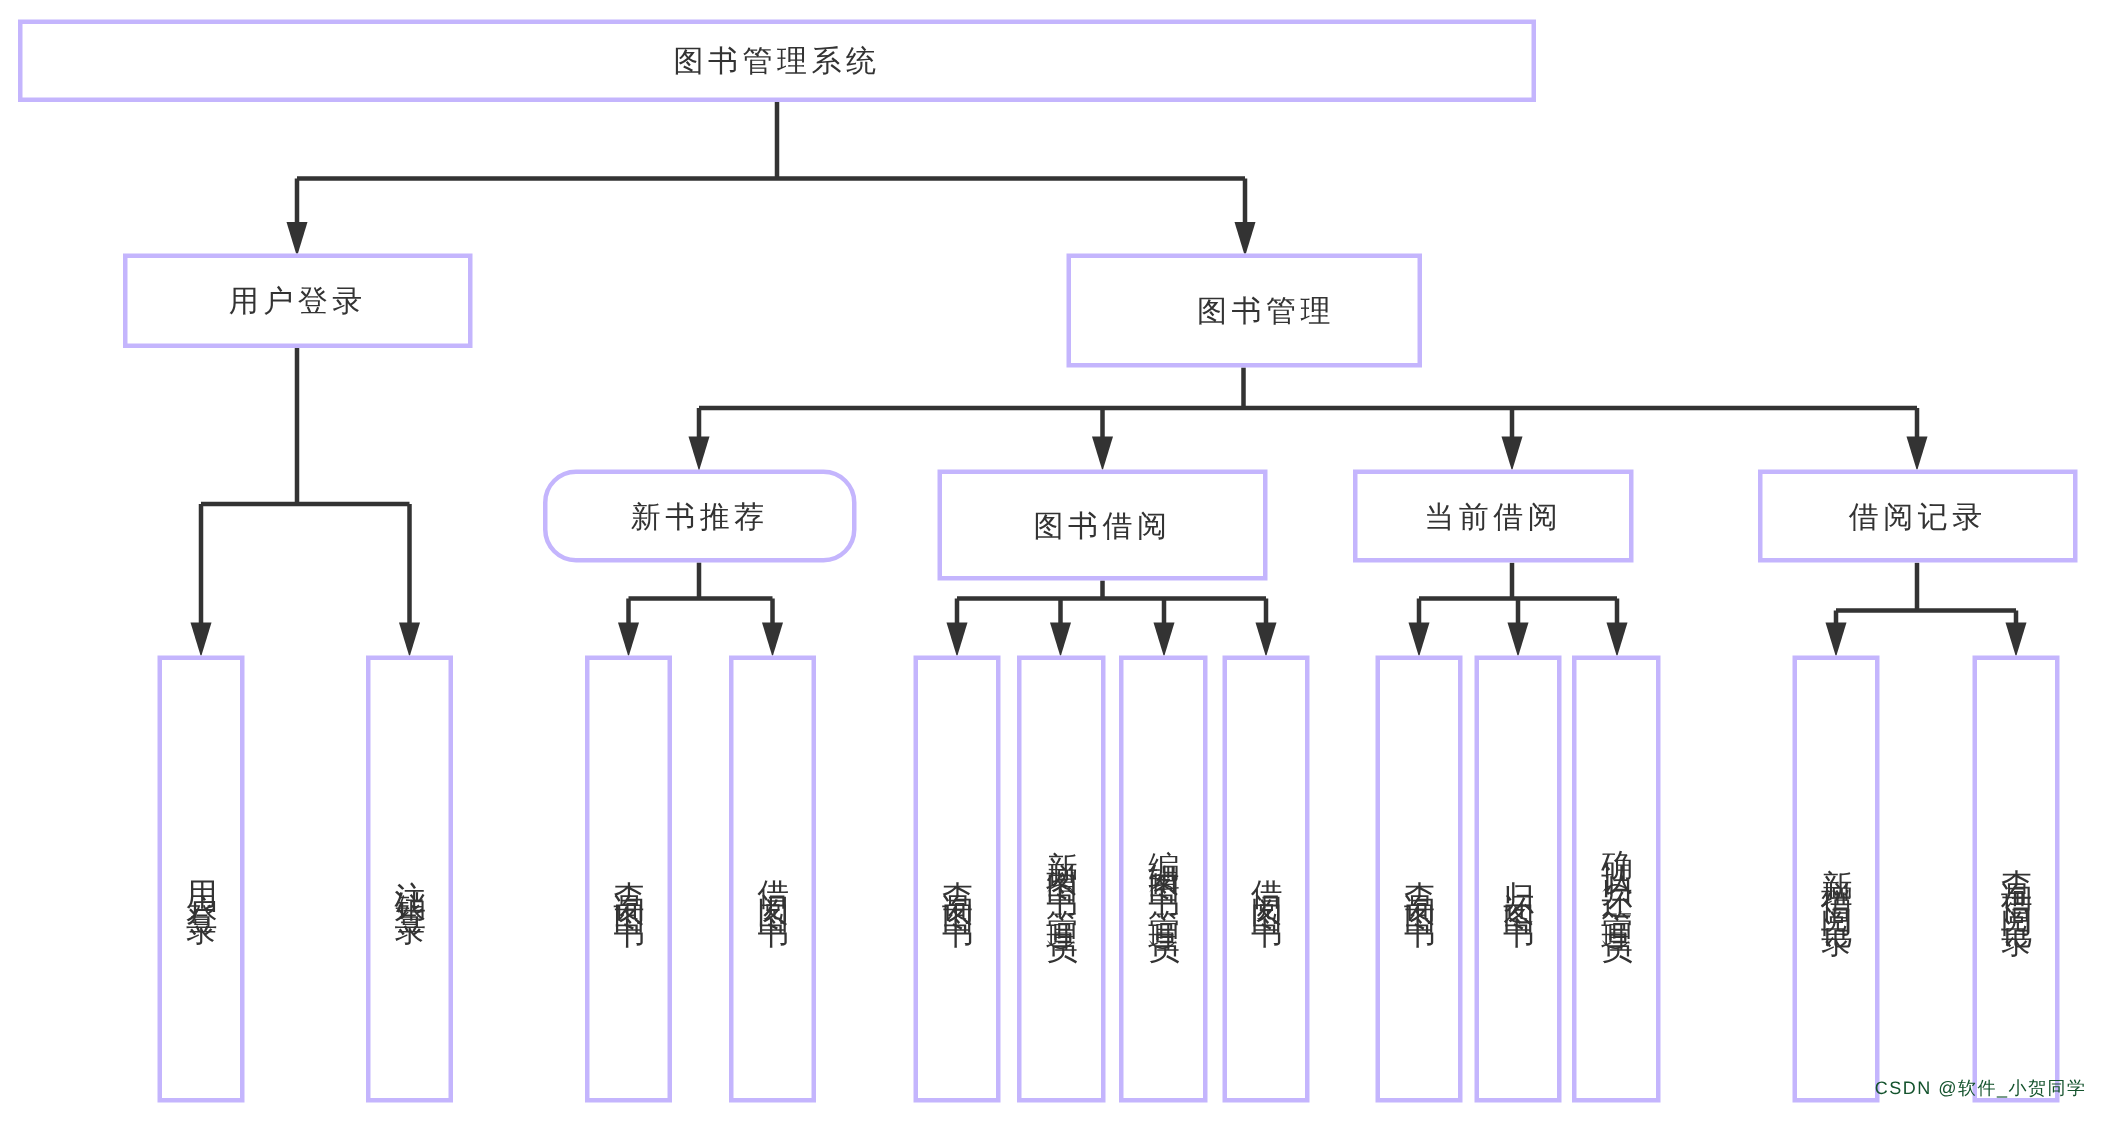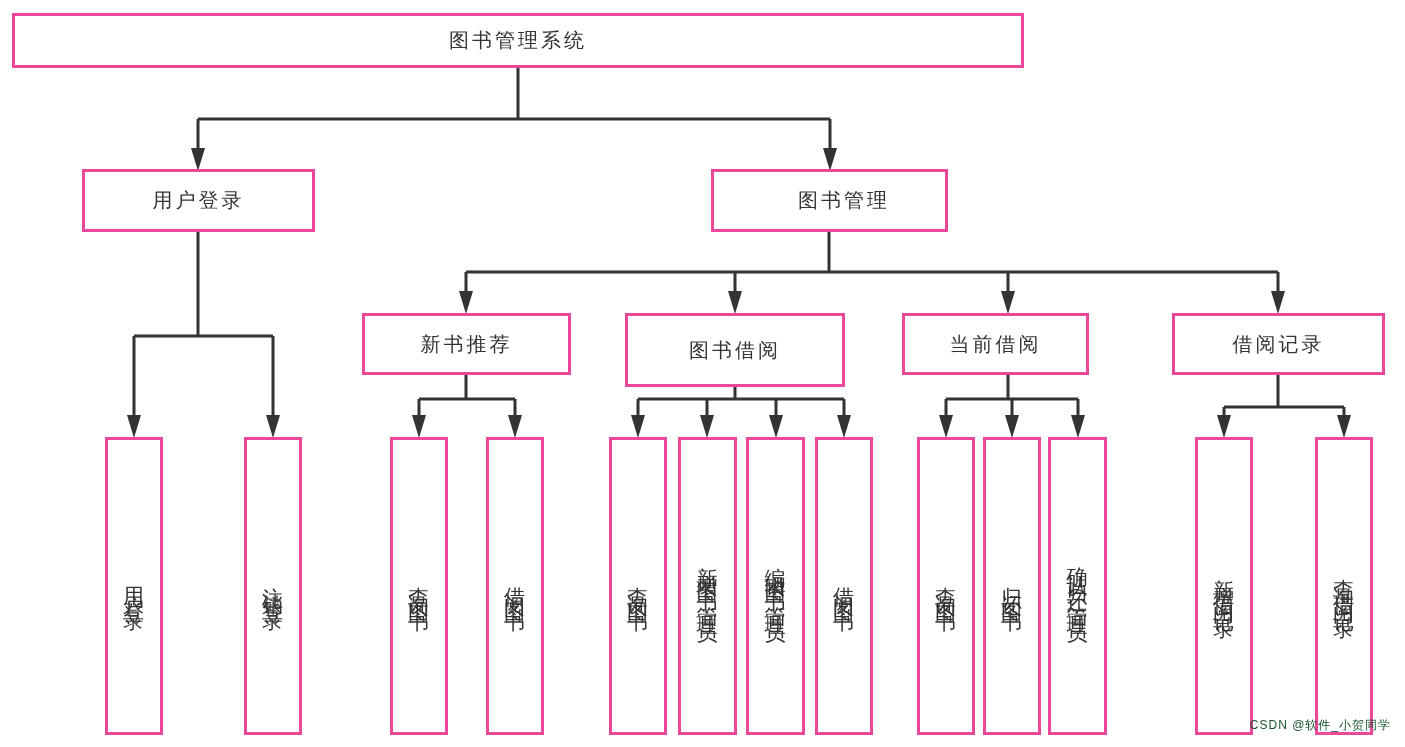--- a/index.html
+++ b/index.html
@@ -17,21 +17,21 @@
   }
   .connectors {
     position: absolute;
     left: 0; top: 0;
     width: 1405px; height: 747px;
     pointer-events: none;
   }
   .box {
     position: absolute;
     box-sizing: border-box;
-    border: 3px solid #ec4899;
+    border: 3px solid #c4b5fd;
     background: #ffffff;
     color: #333333;
     display: flex;
     align-items: center;
     justify-content: center;
     text-align: center;
     z-index: 2;
   }
   .hbox {
     font-size: 20px;
@@ -95,23 +95,23 @@
       <polygon points="939,415 953,415 946,438" fill="#333333"></polygon>
       <polygon points="1005,415 1019,415 1012,438" fill="#333333"></polygon>
       <polygon points="1071,415 1085,415 1078,438" fill="#333333"></polygon>
       <polygon points="1217,415 1231,415 1224,438" fill="#333333"></polygon>
       <polygon points="1337,415 1351,415 1344,438" fill="#333333"></polygon>
     </svg>
 
   <div class="box hbox" style="left:12px; top:13px; width:1012px; height:55px;">图书管理系统</div>
 
   <div class="box hbox" style="left:82px; top:169px; width:233px; height:63px;">用户登录</div>
-  <div class="box hbox" style="left:711px; top:169px; width:237px; height:63px;padding-left:29px;">图书管理</div>
+  <div class="box hbox" style="left:711px; top:169px; width:237px; height:76px;padding-left:29px;">图书管理</div>
 
-  <div class="box hbox" style="left:362px; top:313px; width:209px; height:62px;">新书推荐</div>
+  <div class="box hbox" style="left:362px; top:313px; width:209px; height:62px;border-radius:22px;">新书推荐</div>
   <div class="box hbox" style="left:625px; top:313px; width:220px; height:74px;">图书借阅</div>
   <div class="box hbox" style="left:902px; top:313px; width:187px; height:62px;">当前借阅</div>
   <div class="box hbox" style="left:1172px; top:313px; width:213px; height:62px;">借阅记录</div>
 
   <div class="box vbox" style="left:105px; width:58px;">用户登录</div>
   <div class="box vbox" style="left:244px; width:58px;">注销登录</div>
 
   <div class="box vbox" style="left:390px; width:58px;">查询图书</div>
   <div class="box vbox" style="left:486px; width:58px;">借阅图书</div>
 

